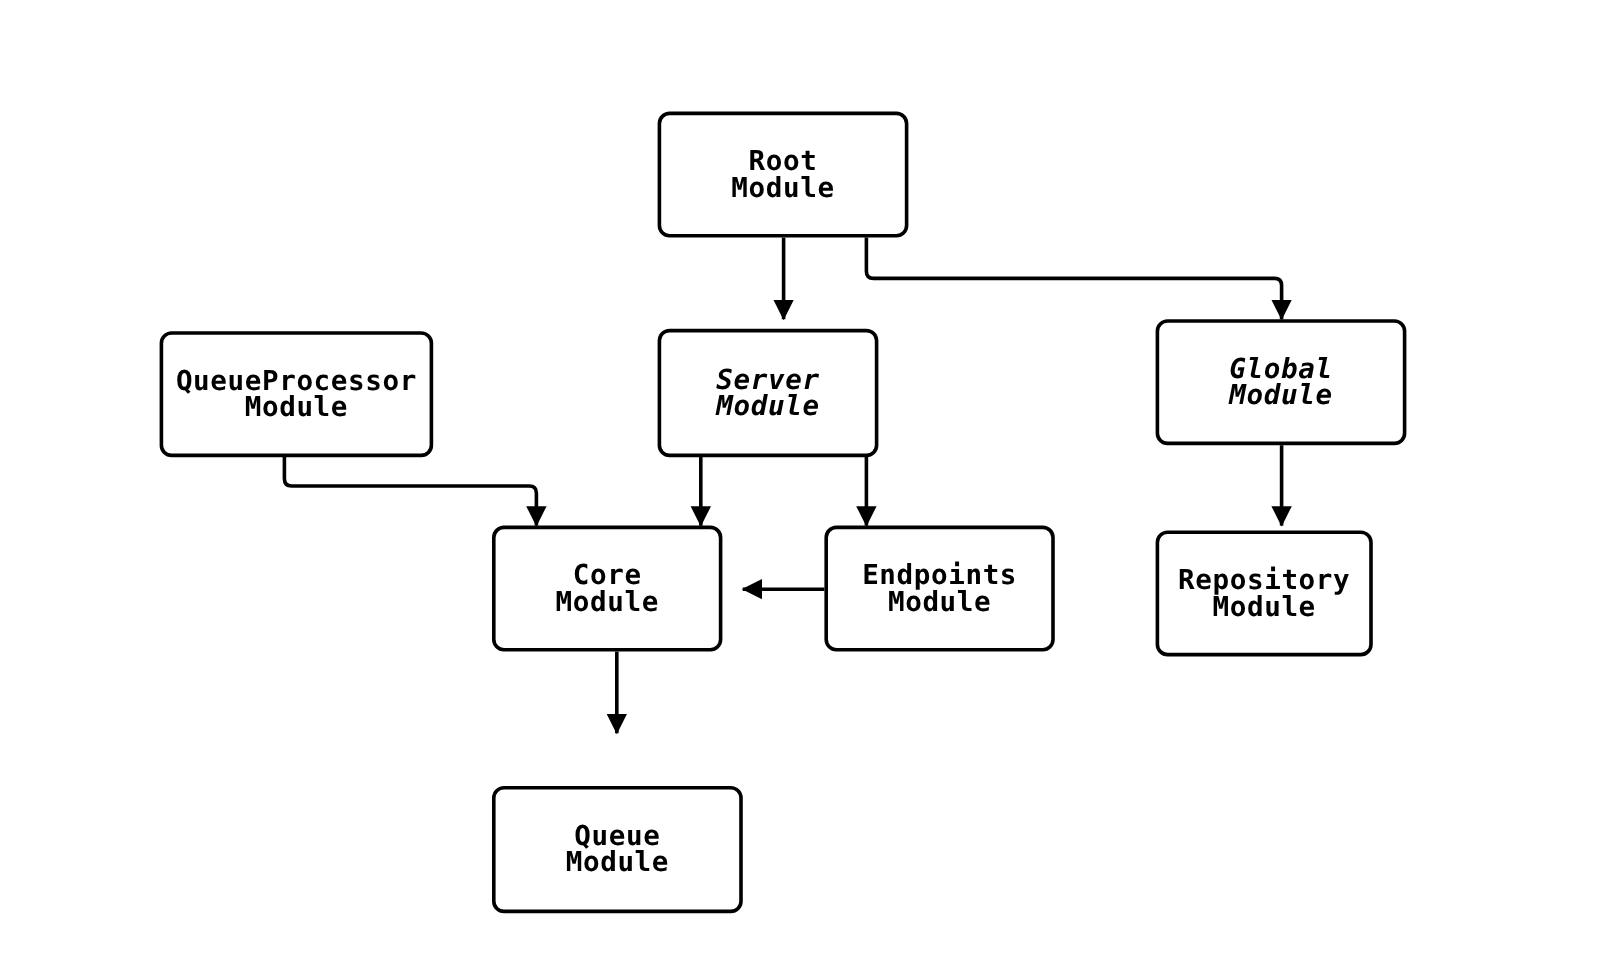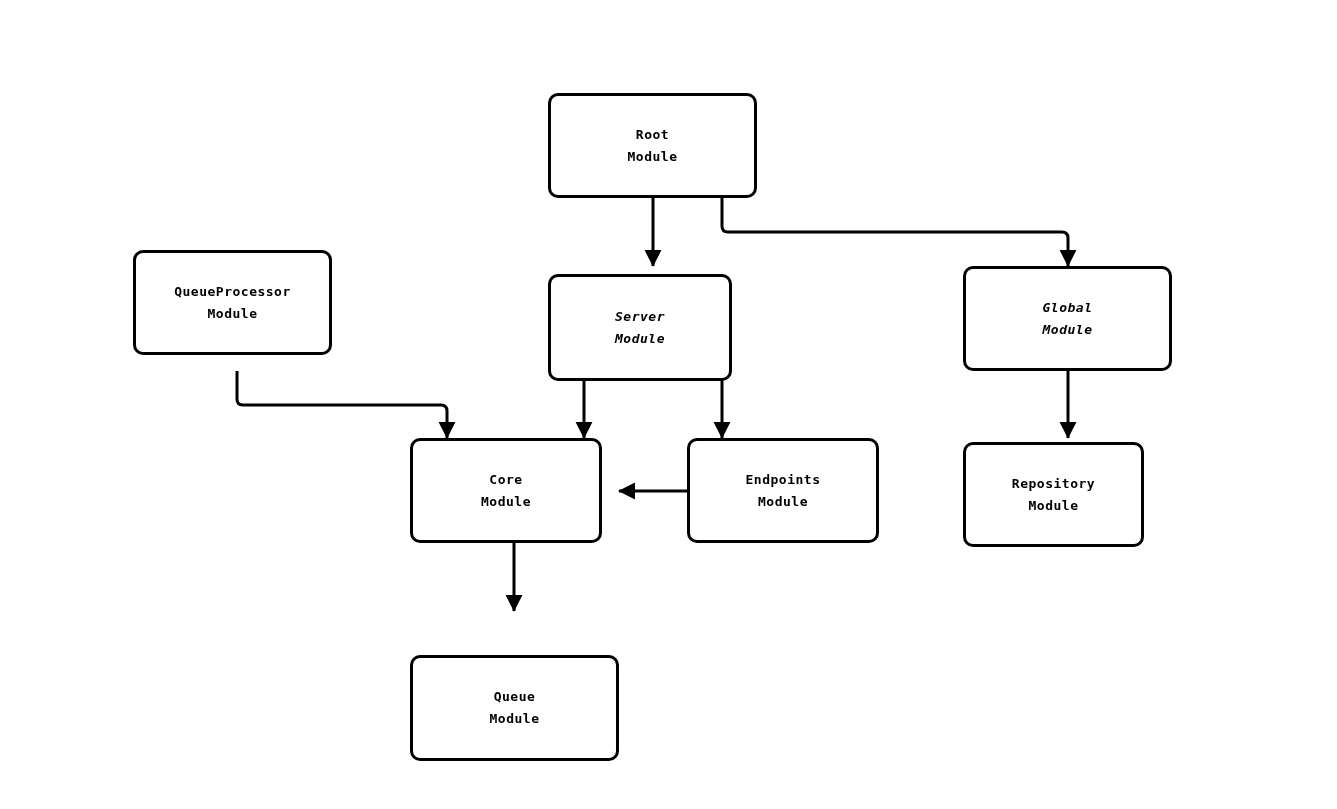--- a/index.html
+++ b/index.html
@@ -26,21 +26,21 @@
     position: absolute;
     box-sizing: border-box;
     background: #ffffff;
     border: 3px solid #000000;
     border-radius: 10px;
     display: flex;
     align-items: center;
     justify-content: center;
     text-align: center;
     font-weight: bold;
-    font-size: 13px;
+    font-size: 23px;
     line-height: 22px;
     color: #000000;
     white-space: pre-line;
     letter-spacing: 0.5px;
   }
 </style>
 </head>
 <body>
 
 <div id="canvas">
@@ -55,21 +55,21 @@
       <path d="M237,371 L237,399 Q237,405 243,405 L441,405 Q447,405 447,411 L447,438" fill="none" stroke="#000000" stroke-width="3" stroke-linecap="butt" marker-end="url(#arrowhead)"></path>
       <path d="M584,373 L584,438" fill="none" stroke="#000000" stroke-width="3" stroke-linecap="butt" marker-end="url(#arrowhead)"></path>
       <path d="M722,373 L722,438" fill="none" stroke="#000000" stroke-width="3" stroke-linecap="butt" marker-end="url(#arrowhead)"></path>
       <path d="M687,491 L619,491" fill="none" stroke="#000000" stroke-width="3" stroke-linecap="butt" marker-end="url(#arrowhead)"></path>
       <path d="M1068,371 L1068,438" fill="none" stroke="#000000" stroke-width="3" stroke-linecap="butt" marker-end="url(#arrowhead)"></path>
       <path d="M514,543 L514,611" fill="none" stroke="#000000" stroke-width="3" stroke-linecap="butt" marker-end="url(#arrowhead)"></path>
     </svg>
 
   <div class="node" style="left: 548px; top: 93px; width: 209px; height: 105px;">Root
 Module</div>
-  <div class="node" style="left: 133px; top: 250px; width: 199px; height: 105px;">QueueProcessor
+  <div class="node" style="left: 133px; top: 276px; width: 228px; height: 105px;">QueueProcessor
 Module</div>
   <div class="node" style="left: 548px; top: 274px; width: 184px; height: 107px; font-style: italic;">Server
 Module</div>
   <div class="node" style="left: 963px; top: 266px; width: 209px; height: 105px; font-style: italic;">Global
 Module</div>
   <div class="node" style="left: 410px; top: 438px; width: 192px; height: 105px;">Core
 Module</div>
   <div class="node" style="left: 687px; top: 438px; width: 192px; height: 105px;">Endpoints
 Module</div>
   <div class="node" style="left: 963px; top: 442px; width: 181px; height: 105px;">Repository

